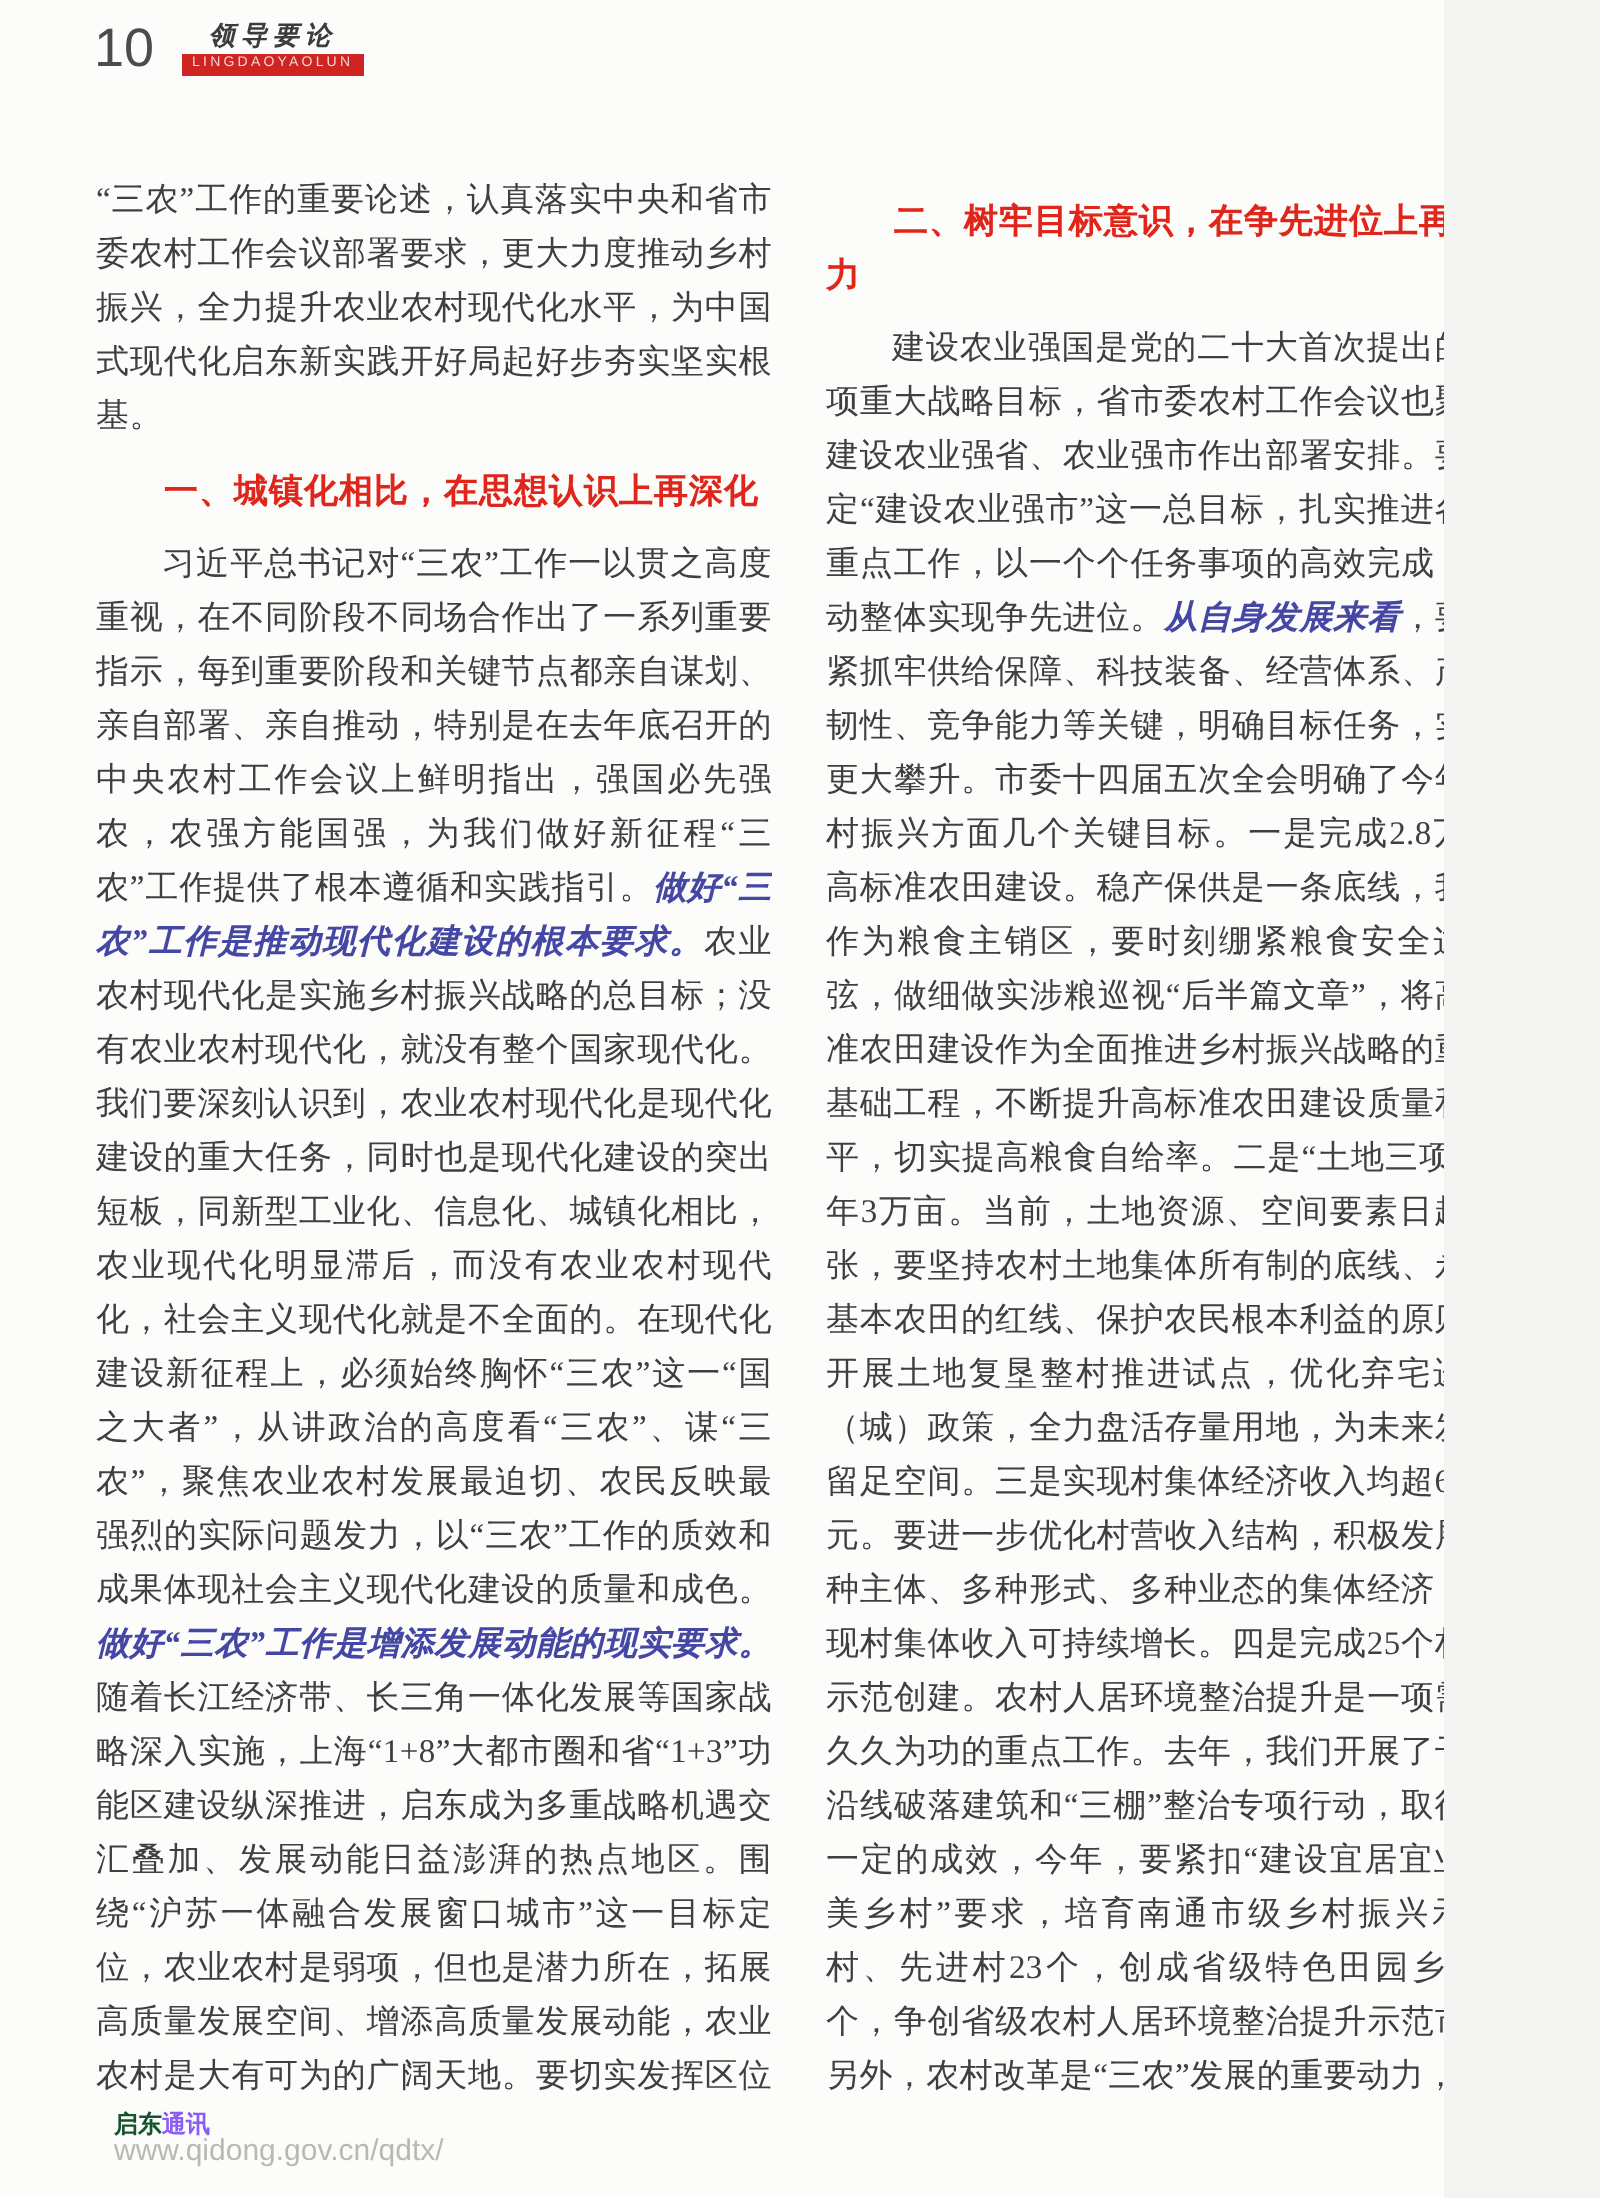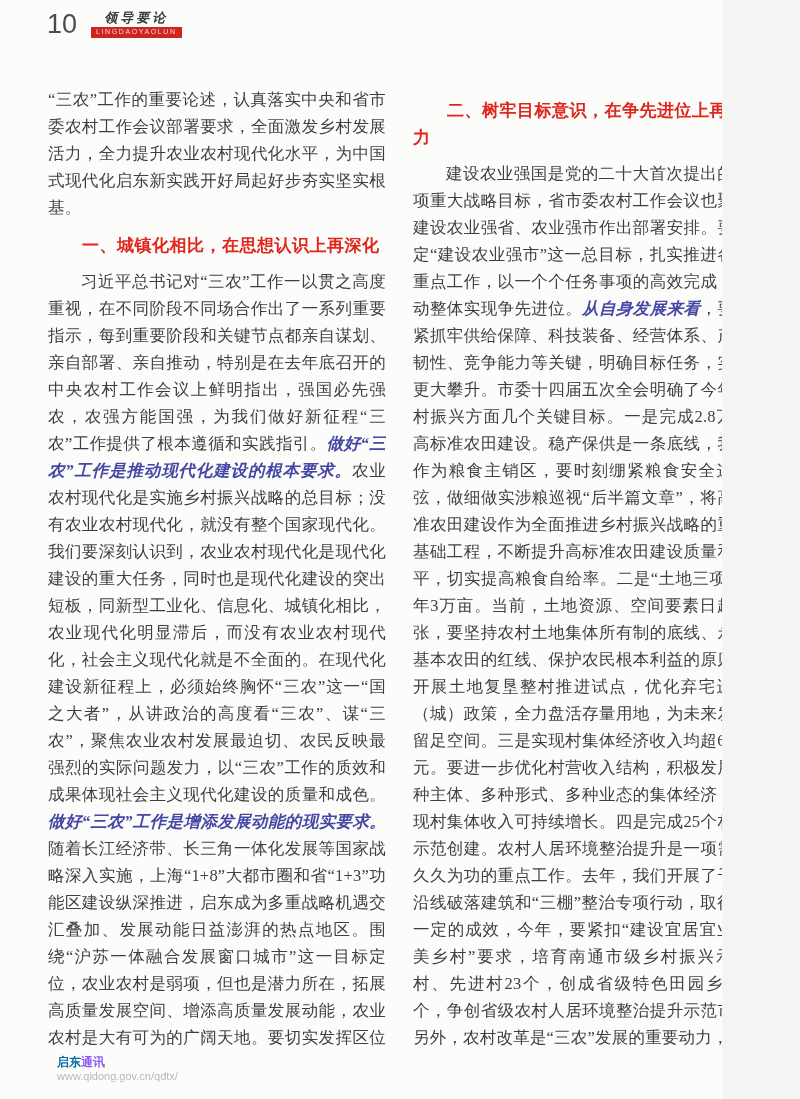--- a/index.html
+++ b/index.html
@@ -87,46 +87,46 @@
   }
 
   
   .ftr { position: absolute; left: 57px; bottom: 16px; }
   .brand {
     font-family: "Liberation Sans", sans-serif;
     font-size: 12px;
     font-weight: bold;
     line-height: 14px;
   }
-  .brand-primary { color: #0369a1; }
+  .brand-primary { color: #14532d; }
   .brand-secondary { color: #8b5cf6; }
   .ftr-url {
     font-family: "Liberation Sans", sans-serif;
-    font-size: 11px;
+    font-size: 15px;
     color: #b8b8b5;
     line-height: 14px;
   }
 </style>
 </head>
 <body>
 
 <div class="page">
 
   <div class="hdr">
     <span class="page-num">10</span>
     <div class="logo">
       <div class="logo-cn">领导要论</div>
       <div class="logo-en">LINGDAOYAOLUN</div>
     </div>
   </div>
 
   <div class="columns">
 
     <div class="col">
-      <p class="body-p">“三农”工作的重要论述，认真落实中央和省市委农村工作会议部署要求，全面激发乡村发展活力，全力提升农业农村现代化水平，为中国式现代化启东新实践开好局起好步夯实坚实根基。</p>
+      <p class="body-p">“三农”工作的重要论述，认真落实中央和省市委农村工作会议部署要求，更大力度推动乡村振兴，全力提升农业农村现代化水平，为中国式现代化启东新实践开好局起好步夯实坚实根基。</p>
       <h3 class="sec-heading">一、城镇化相比，在思想认识上再深化</h3>
       <p class="body-p indent"><span>习近平总书记对“三农”工作一以贯之高度重视，在不同阶段不同场合作出了一系列重要指示，每到重要阶段和关键节点都亲自谋划、亲自部署、亲自推动，特别是在去年底召开的中央农村工作会议上鲜明指出，强国必先强农，农强方能国强，为我们做好新征程“三农”工作提供了根本遵循和实践指引。</span><span class="em-blue">做好“三农”工作是推动现代化建设的根本要求。</span><span>农业农村现代化是实施乡村振兴战略的总目标；没有农业农村现代化，就没有整个国家现代化。我们要深刻认识到，农业农村现代化是现代化建设的重大任务，同时也是现代化建设的突出短板，同新型工业化、信息化、城镇化相比，农业现代化明显滞后，而没有农业农村现代化，社会主义现代化就是不全面的。在现代化建设新征程上，必须始终胸怀“三农”这一“国之大者”，从讲政治的高度看“三农”、谋“三农”，聚焦农业农村发展最迫切、农民反映最强烈的实际问题发力，以“三农”工作的质效和成果体现社会主义现代化建设的质量和成色。</span><span class="em-blue">做好“三农”工作是增添发展动能的现实要求。</span><span>随着长江经济带、长三角一体化发展等国家战略深入实施，上海“1+8”大都市圈和省“1+3”功能区建设纵深推进，启东成为多重战略机遇交汇叠加、发展动能日益澎湃的热点地区。围绕“沪苏一体融合发展窗口城市”这一目标定位，农业农村是弱项，但也是潜力所在，拓展高质量发展空间、增添高质量发展动能，农业农村是大有可为的广阔天地。要切实发挥区位和资源优势，在乡村导入更多产业项目、集聚更多资源要素，全面激发乡村发展活力、释放内需潜能，为实现高质量发展提供坚实的物质保障、广阔的市场空间。</span></p>
     </div>
 
     <div class="col">
       <h3 class="sec-heading">二、树牢目标意识，在争先进位上再发力</h3>
       <p class="body-p indent"><span>建设农业强国是党的二十大首次提出的一项重大战略目标，省市委农村工作会议也聚焦建设农业强省、农业强市作出部署安排。要锚定“建设农业强市”这一总目标，扎实推进各项重点工作，以一个个任务事项的高效完成，推动整体实现争先进位。</span><span class="em-blue">从自身发展来看</span><span>，要紧紧抓牢供给保障、科技装备、经营体系、产业韧性、竞争能力等关键，明确目标任务，实现更大攀升。市委十四届五次全会明确了今年乡村振兴方面几个关键目标。一是完成2.8万亩高标准农田建设。稳产保供是一条底线，我市作为粮食主销区，要时刻绷紧粮食安全这根弦，做细做实涉粮巡视“后半篇文章”，将高标准农田建设作为全面推进乡村振兴战略的重要基础工程，不断提升高标准农田建设质量和水平，切实提高粮食自给率。二是“土地三项”三年3万亩。当前，土地资源、空间要素日趋紧张，要坚持农村土地集体所有制的底线、永久基本农田的红线、保护农民根本利益的原则，开展土地复垦整村推进试点，优化弃宅进镇（城）政策，全力盘活存量用地，为未来发展留足空间。三是实现村集体经济收入均超65万元。要进一步优化村营收入结构，积极发展多种主体、多种形式、多种业态的集体经济，实现村集体收入可持续增长。四是完成25个村的示范创建。农村人居环境整治提升是一项需要久久为功的重点工作。去年，我们开展了干道沿线破落建筑和“三棚”整治专项行动，取得了一定的成效，今年，要紧扣“建设宜居宜业和美乡村”要求，培育南通市级乡村振兴示范村、先进村23个，创成省级特色田园乡村2个，争创省级农村人居环境整治提升示范市。另外，农村改革是“三农”发展的重要动力，</span></p>
     </div>
 
   </div>

